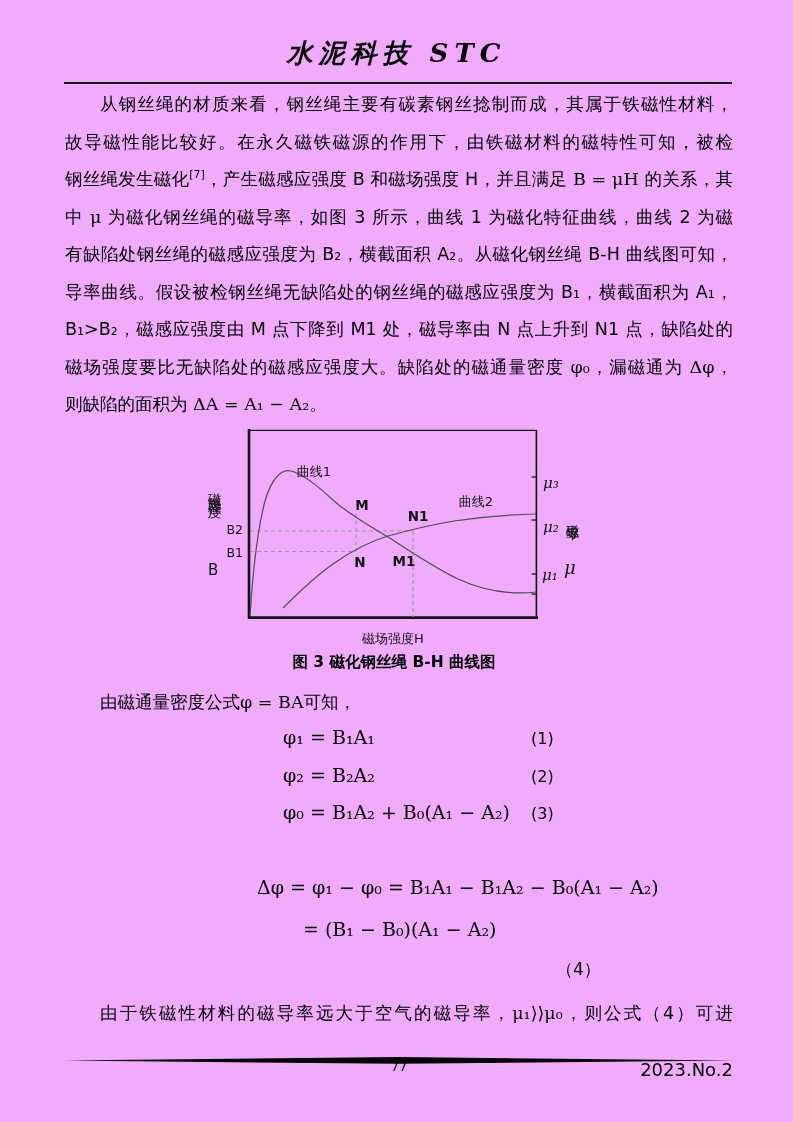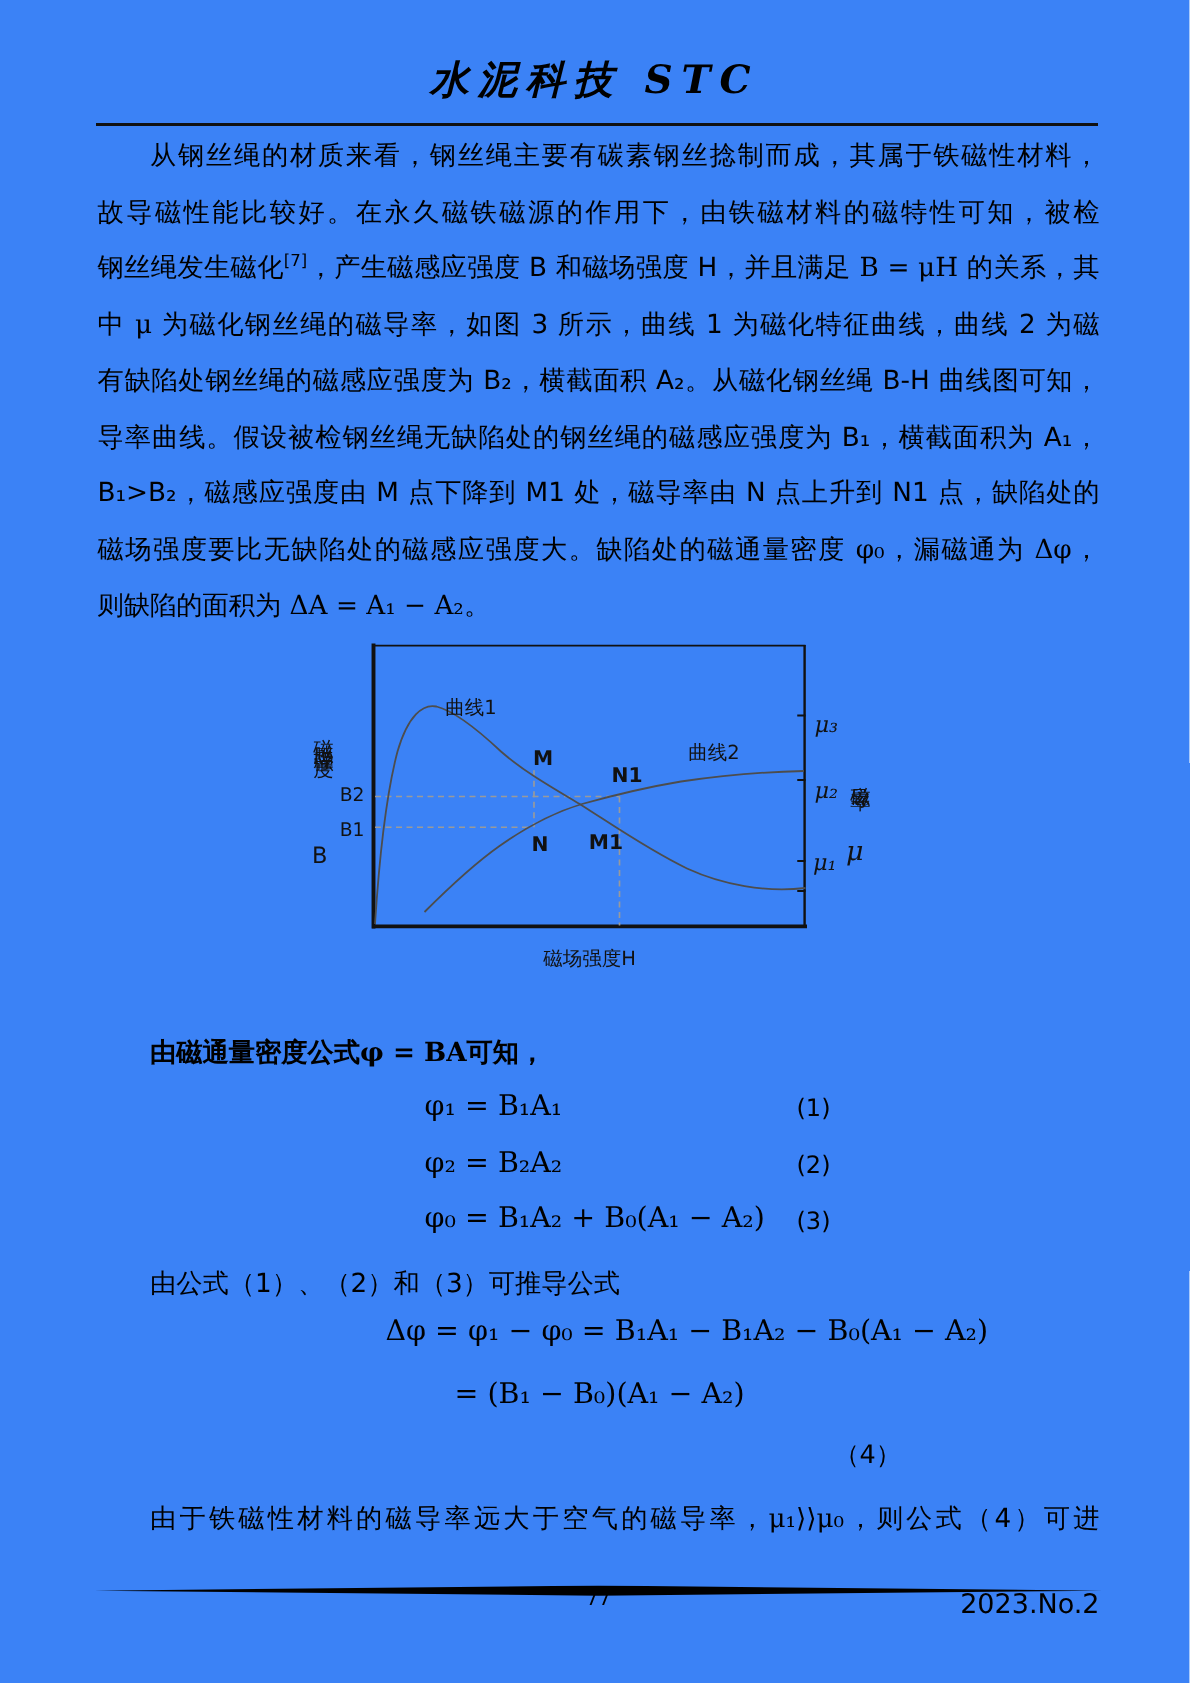--- a/index.html
+++ b/index.html
@@ -1,16 +1,16 @@
 <!DOCTYPE html>
 <html><head>
 <meta charset="utf-8">
 <style>
   html,body{margin:0;padding:0;background:#fff;}
-  .page{position:relative;width:793px;height:1122px;background:#3b82f6;color:#000;overflow:hidden;
+  .page{position:relative;width:793px;height:1122px;background:#f0abfc;color:#000;overflow:hidden;
         font-family:"DejaVu Sans","Liberation Sans",sans-serif;}
 
   
   .journal-title{position:absolute;top:36px;left:0;width:100%;text-align:center;
         font-family:"DejaVu Serif","Liberation Serif",serif;font-style:italic;font-weight:700;
         font-size:26px;letter-spacing:6px;}
   .header-rule{position:absolute;top:82px;left:64px;width:668px;height:2px;background:#111;}
 
   
   .para{position:absolute;left:65px;width:668px;font-size:17.5px;line-height:37.5px;}
@@ -33,21 +33,21 @@
         font-size:13.5px;letter-spacing:3px;color:#111;}
   .vlabel-b{position:absolute;font-size:15px;color:#111;}
   .mu-sym{position:absolute;font-family:"DejaVu Serif","Liberation Serif",serif;
         font-style:italic;font-size:18px;color:#111;}
   .fig-caption{position:absolute;top:652px;left:60px;width:668px;text-align:center;
         font-weight:700;font-size:15.5px;}
 
   
   .eqline{position:absolute;font-family:"DejaVu Serif","Liberation Serif",serif;font-size:19px;white-space:nowrap;}
   .eq-no{position:absolute;font-size:16px;white-space:nowrap;}
-  .intro-line{top:684px;font-weight:bold;}
+  .intro-line{top:684px;}
   .derive-line{top:838px;}
   .closing-line{top:995px;text-align:justify;text-align-last:justify;}
   .pos-eq1{top:726px;left:283px;} .pos-no1{top:729px;left:531px;}
   .pos-eq2{top:764px;left:283px;} .pos-no2{top:767px;left:531px;}
   .pos-eq3{top:801px;left:283px;} .pos-no3{top:804px;left:531px;}
   .pos-eq4a{top:876px;left:257px;}
   .pos-eq4b{top:918px;left:303px;}
   .pos-eq4c{top:956px;left:303px;} .pos-no4{top:958px;left:556px;font-size:17px;}
 
   
@@ -114,31 +114,31 @@
       <text class="fmu" x="353" y="107">μ₂</text>
       <text class="fmu" x="352" y="155">μ₁</text>
       <text class="flabel" x="203" y="218" text-anchor="middle">磁场强度H</text>
     </svg>
     <div class="vlabel" style="left:16px;top:57px;">磁感应强度</div>
     <div class="vlabel-b" style="left:18px;top:136px;">B</div>
     <div class="vlabel" style="left:374px;top:89px;letter-spacing:1px;">磁导率</div>
     <div class="mu-sym" style="left:374px;top:132px;">μ</div>
   </div>
 
+  <div class="fig-caption">图 3 磁化钢丝绳 B-H 曲线图</div>
 
   <div class="para intro-line"><span class="indent-wrap" style="padding-left:35px;">由磁通量密度公式</span><span class="smath">φ = BA</span><span>可知，</span></div>
 
   <div class="eqline pos-eq1">φ₁ = B₁A₁</div>
   <div class="eq-no pos-no1">(1)</div>
   <div class="eqline pos-eq2">φ₂ = B₂A₂</div>
   <div class="eq-no pos-no2">(2)</div>
   <div class="eqline pos-eq3">φ₀ = B₁A₂ + B₀(A₁ − A₂)</div>
   <div class="eq-no pos-no3">(3)</div>
 
-  <div class="para derive-line"><span style="padding-left:35px;">由公式（1）、（2）和（3）可推导公式</span></div>
 
   <div class="eqline pos-eq4a">Δφ = φ₁ − φ₀ = B₁A₁ − B₁A₂ − B₀(A₁ − A₂)</div>
   <div class="eqline pos-eq4b">= (B₁ − B₀)(A₁ − A₂)</div>
   <div class="eq-no pos-no4">（4）</div>
 
   <div class="para closing-line"><span style="padding-left:35px;">由于铁磁性材料的磁导率远大于空气的磁导率，</span><span class="smath">μ₁⟩⟩μ₀</span><span>，则公式（4）可进</span></div>
 
   <div class="footer-line">
     <svg width="672" height="8" viewBox="0 0 672 8">
       <polygon points="0,3.5 336,0 672,3.5 336,6.8" fill="#000"></polygon>

